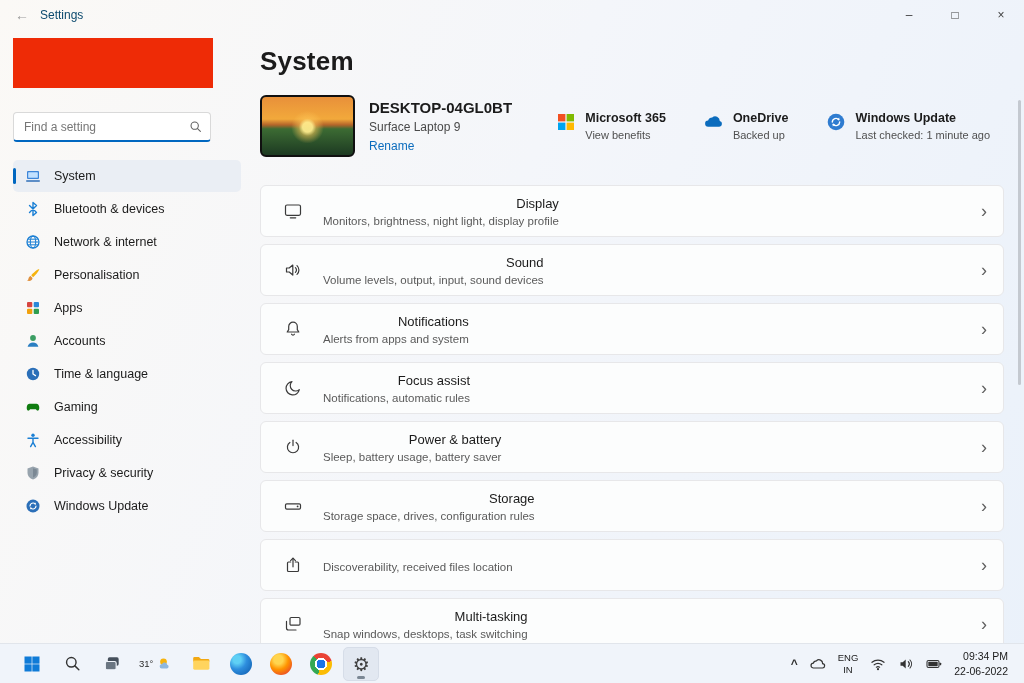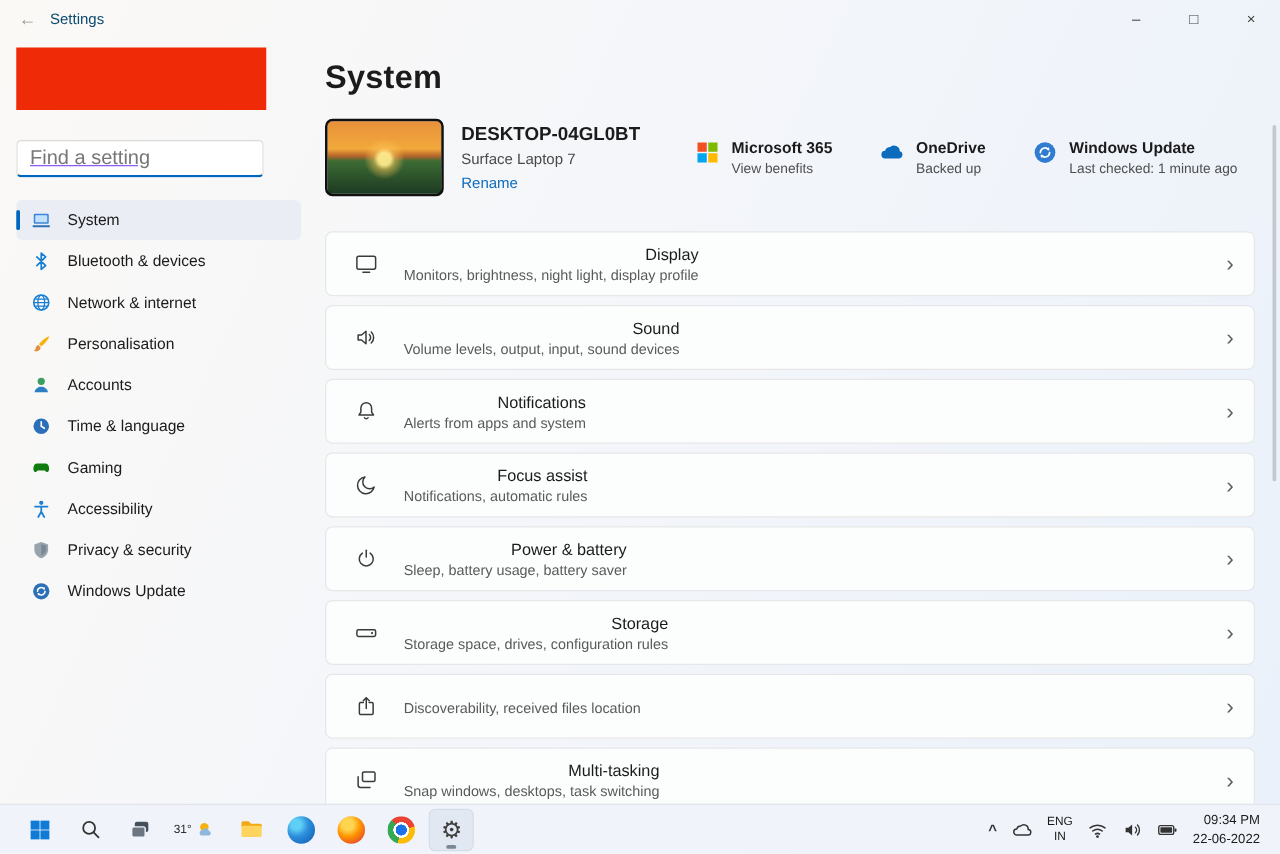--- a/index.html
+++ b/index.html
@@ -21,21 +21,21 @@
   .win-btn { width:46px; height:30px; display:flex; align-items:center; justify-content:center;
     font-size:12px; color:#404040; }
 
   
   .sidebar { position:absolute; top:30px; left:0; width:252px; bottom:40px; padding:8px 0 0 13px; }
   .redaction-block { width:200px; height:50px; background:#ee2b06; }
   .search-box { margin-top:24px; width:198px; height:30px; background:#ffffff;
     border:1px solid #d9d9d9; border-bottom:2px solid #0067c0; border-radius:4px;
     display:flex; align-items:center; padding:0 8px 0 10px; }
   .search-box input { flex:1; border:none; outline:none; background:transparent;
-    font-size:16px; font-family:inherit; color:#8b5cf6;text-decoration:underline; }
+    font-size:12px; font-family:inherit; color:#8b5cf6; }
   .search-box input::placeholder { color:#767676; }
   .search-icon { width:13px; height:13px; color:#5f5f5f; }
 
   .nav { margin-top:18px; width:228px; }
   .nav-item { position:relative; height:32px; display:flex; align-items:center; gap:13px;
     padding:0 12px; border-radius:5px; font-size:12.5px; margin-bottom:1px; cursor:default; }
   .nav-item.selected { background:#eaeef4; }
   .nav-item.selected::before { content:""; position:absolute; left:0; top:8px; bottom:8px;
     width:3px; border-radius:3px; background:#0067c0; }
   .nav-icon { width:16px; height:16px; flex:0 0 16px; }
@@ -163,20 +163,31 @@
     <div class="nav-item">
       <span class="nav-icon">
         <svg viewBox="0 0 16 16">
             <path d="M13.8 2.2c-2 .5-6 4-7.6 6.1l1.9 1.9c2.1-1.6 5.6-5.6 6.1-7.6.2-.7-.3-.6-.4-.4z" fill="#f6b30e"></path>
             <path d="M5.6 8.9c-1.5.3-2 1.8-2.2 3-.1.8-.8 1.3-1.4 1.6 1.3.7 3.4.8 4.6-.5.8-.9.9-1.8.9-2.1z" fill="#e0903c"></path>
           </svg>
       </span>
       <span class="nav-label">Personalisation</span>
     </div>
 
+    <div class="nav-item">
+      <span class="nav-icon">
+        <svg viewBox="0 0 16 16">
+            <rect x="2" y="2" width="5.3" height="5.3" rx="1" fill="#d64541"></rect>
+            <rect x="8.7" y="2" width="5.3" height="5.3" rx="1" fill="#2b88d8"></rect>
+            <rect x="2" y="8.7" width="5.3" height="5.3" rx="1" fill="#f1a10d"></rect>
+            <rect x="8.7" y="8.7" width="5.3" height="5.3" rx="1" fill="#2f9e4f"></rect>
+          </svg>
+      </span>
+      <span class="nav-label">Apps</span>
+    </div>
 
     <div class="nav-item">
       <span class="nav-icon">
         <svg viewBox="0 0 16 16">
             <circle cx="8" cy="5" r="2.9" fill="#3b9e63"></circle>
             <path d="M2.6 13.8c.5-2.9 3-4.4 5.4-4.4s4.9 1.5 5.4 4.4z" fill="#2b7fc2"></path>
           </svg>
       </span>
       <span class="nav-label">Accounts</span>
     </div>
@@ -234,21 +245,21 @@
   </div>
 </div>
 
 <div class="main">
   <div class="page-title">System</div>
 
   <div class="device-header">
     <div class="device-thumb"></div>
     <div class="device-info">
       <div class="device-name">DESKTOP-04GL0BT</div>
-      <div class="device-model">Surface Laptop 7</div>
+      <div class="device-model">Surface Laptop 9</div>
       <div class="rename-link">Rename</div>
     </div>
 
     <div class="status-cards">
       <div class="status-card">
         <span class="status-icon">
           <svg viewBox="0 0 20 20">
               <rect x="2" y="2" width="7.4" height="7.4" fill="#f25022"></rect>
               <rect x="10.6" y="2" width="7.4" height="7.4" fill="#7fba00"></rect>
               <rect x="2" y="10.6" width="7.4" height="7.4" fill="#00a4ef"></rect>

